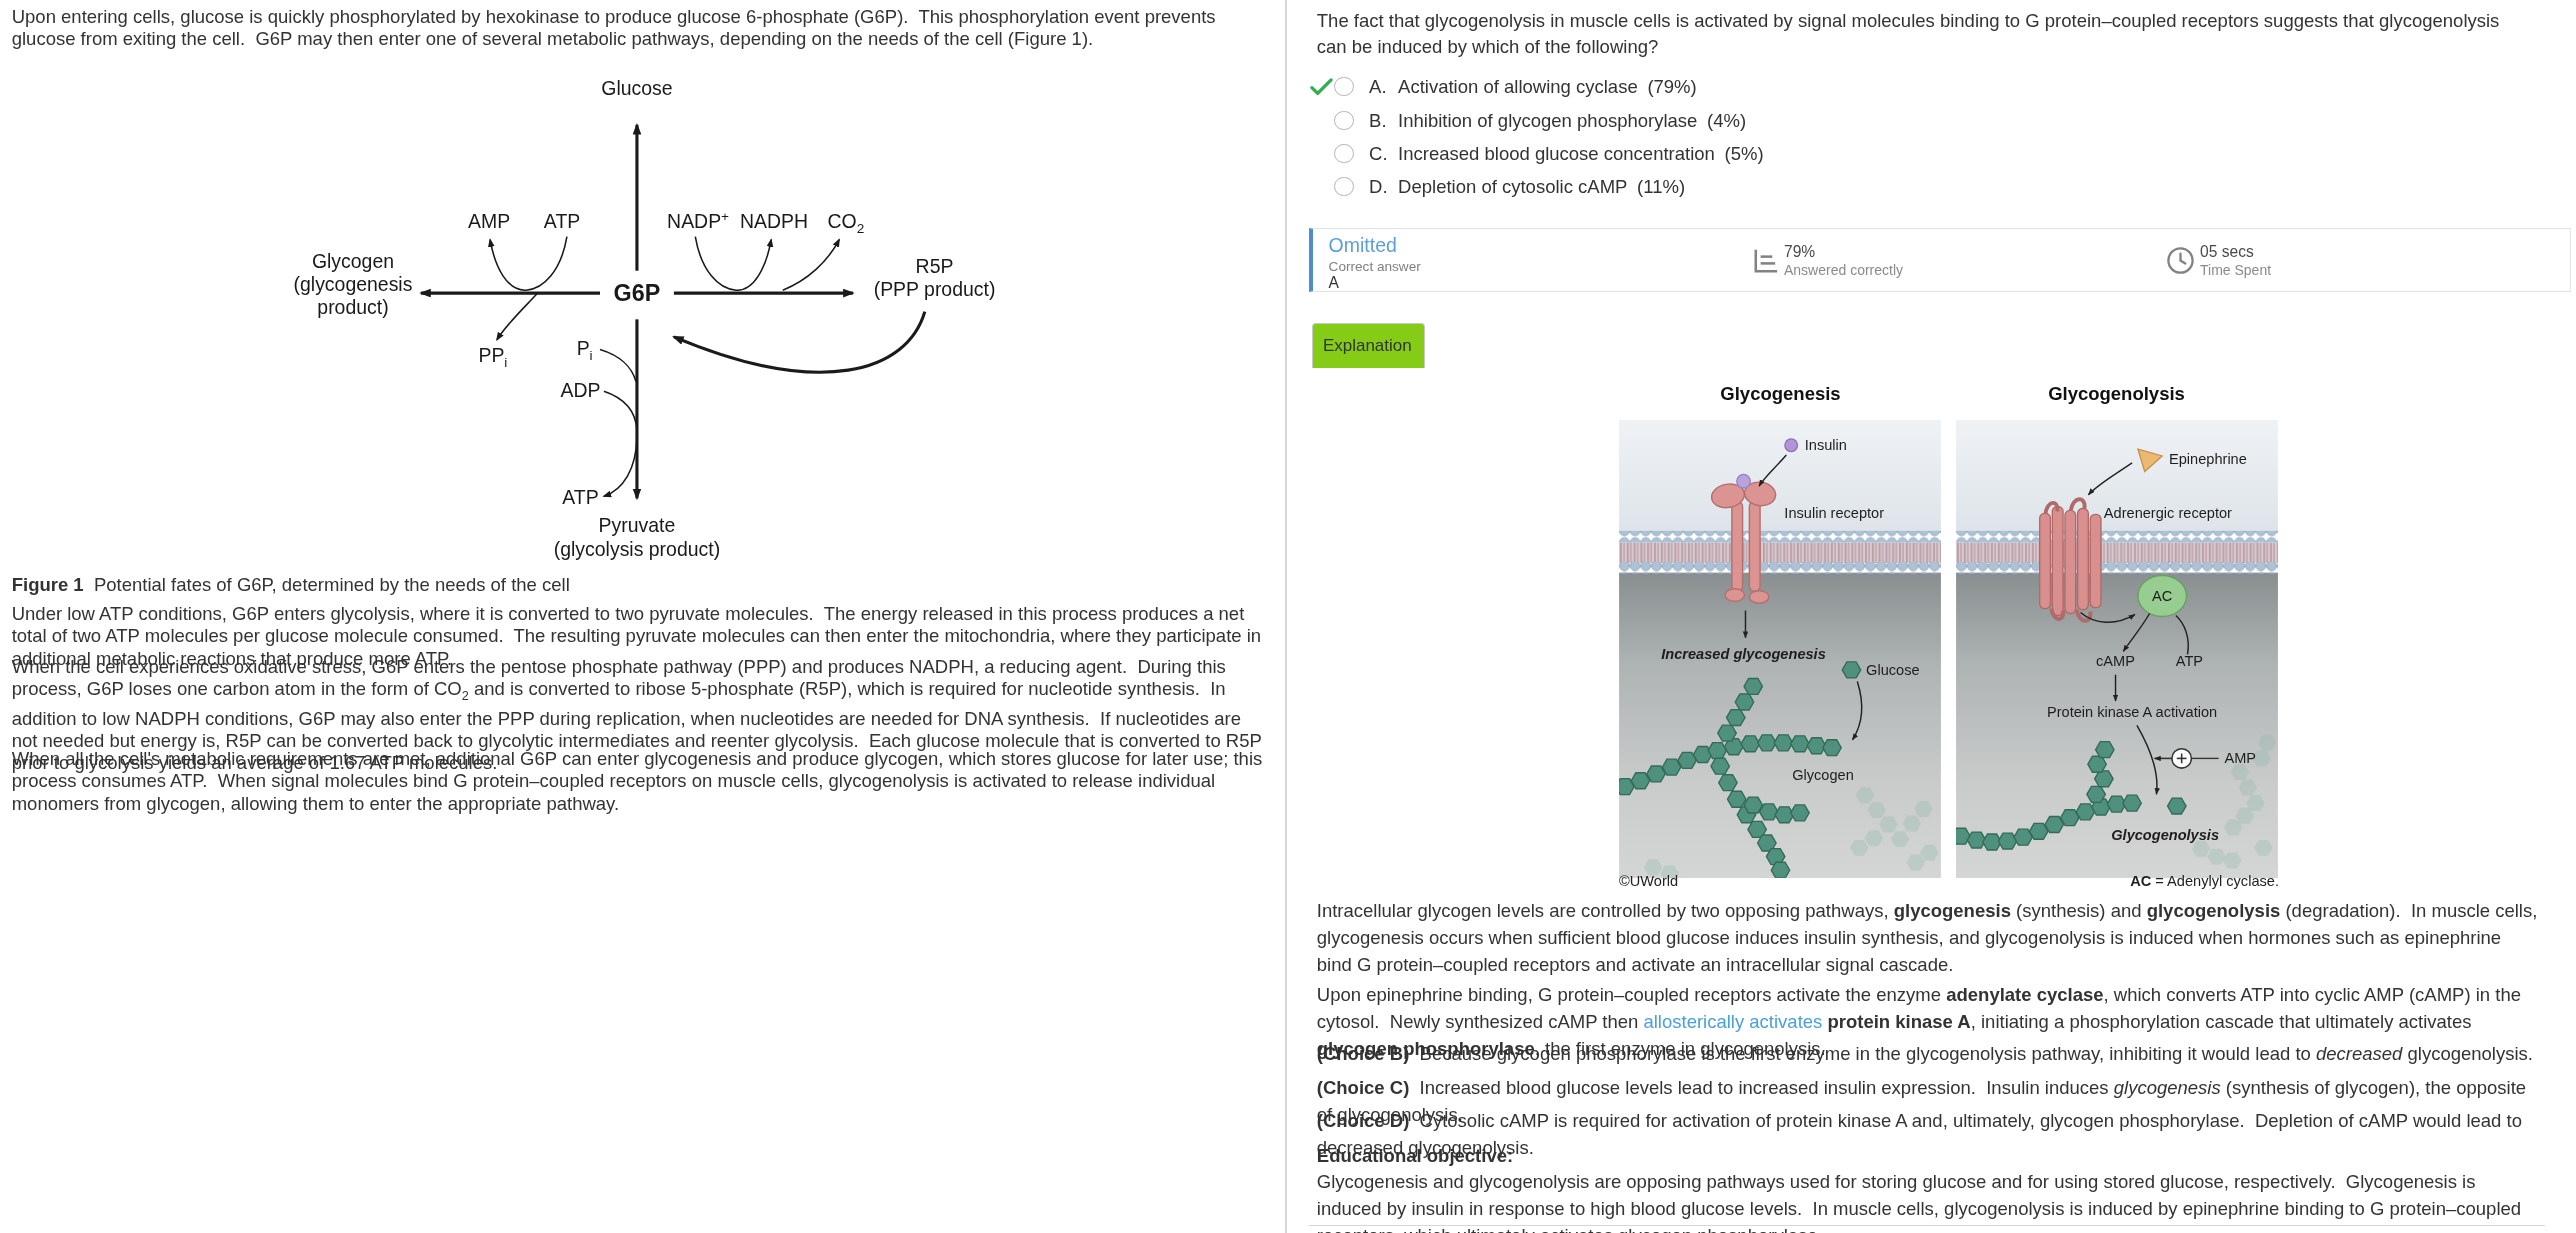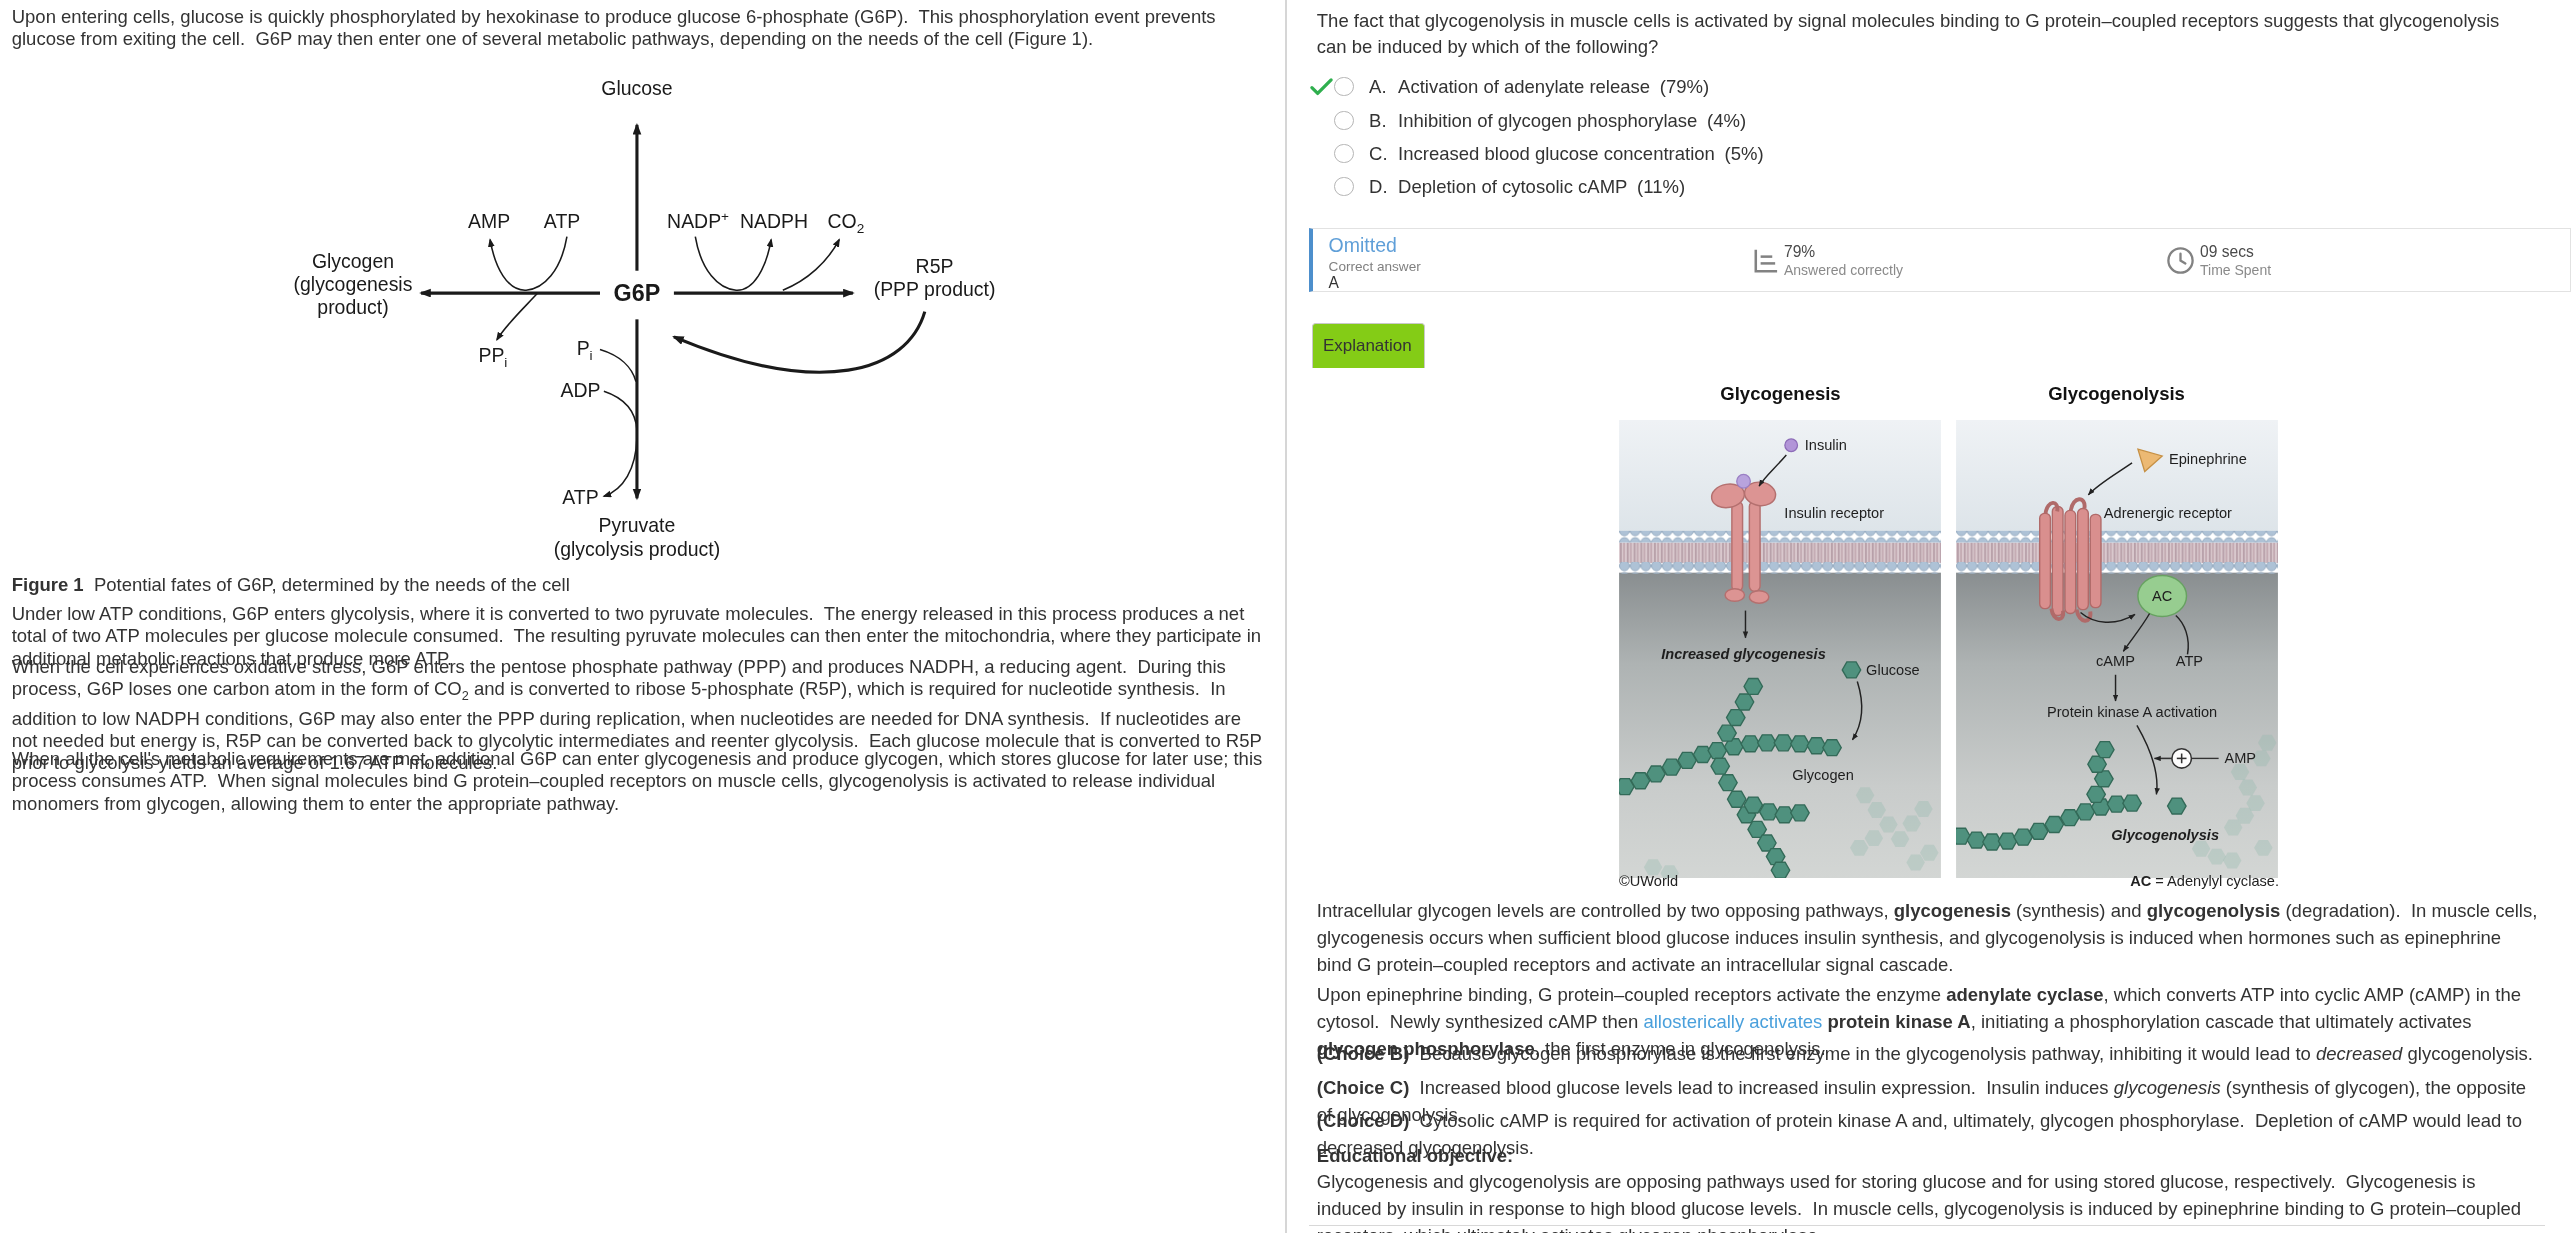--- a/index.html
+++ b/index.html
@@ -146,21 +146,21 @@
     <div class="question">The fact that glycogenolysis in muscle cells is activated by signal molecules binding to G protein–coupled receptors suggests that glycogenolysis can be induced by which of the following?</div>
 
     <div class="choice" style="top:72px">
       <span class="check-slot">
         <svg width="25" height="21.4" viewBox="0 0 26 22">
             <polyline points="3,12 9,18 23,4" stroke="#2faf4e" stroke-width="3.4" fill="none" stroke-linecap="round" stroke-linejoin="round"></polyline>
           </svg>
       </span>
       <span class="radio"></span>
       <span class="letter">A.</span>
-      <span>Activation of adenylate release</span>
+      <span>Activation of allowing cyclase</span>
       <span class="pct">(79%)</span>
     </div>
     <div class="choice" style="top:106px">
       <span class="check-slot"></span>
       <span class="radio"></span>
       <span class="letter">B.</span>
       <span>Inhibition of glycogen phosphorylase</span>
       <span class="pct">(4%)</span>
     </div>
     <div class="choice" style="top:139px">
@@ -186,21 +186,21 @@
         <path d="M7 5 V27 H29" stroke="#828282" stroke-width="2.6" fill="none"></path>
         <line x1="12" y1="12" x2="24" y2="12" stroke="#828282" stroke-width="2.6"></line>
         <line x1="12" y1="19" x2="27" y2="19" stroke="#828282" stroke-width="2.6"></line>
       </svg>
       <div class="stat-val" style="left:471px;top:13.6px">79%</div>
       <div class="stat-lab" style="left:471px;top:33px">Answered correctly</div>
       <svg class="stat-icon" style="left:852px;top:15.6px" viewBox="0 0 32 32">
         <circle cx="16" cy="16" r="12.5" stroke="#828282" stroke-width="2.4" fill="none"></circle>
         <path d="M16 9 V16 L21 19" stroke="#828282" stroke-width="2.4" fill="none" stroke-linecap="round"></path>
       </svg>
-      <div class="stat-val" style="left:887px;top:13.6px">09 secs</div>
+      <div class="stat-val" style="left:887px;top:13.6px">05 secs</div>
       <div class="stat-lab" style="left:887px;top:33px">Time Spent</div>
     </div>
 
     <div class="tab">Explanation</div>
 
     <div class="fig-title" style="left:306px">Glycogenesis</div>
     <div class="fig-title" style="left:642px">Glycogenolysis</div>
 
     <svg class="panel" style="left:310px" width="322" height="458" viewBox="0 0 331 471">
       <g>

